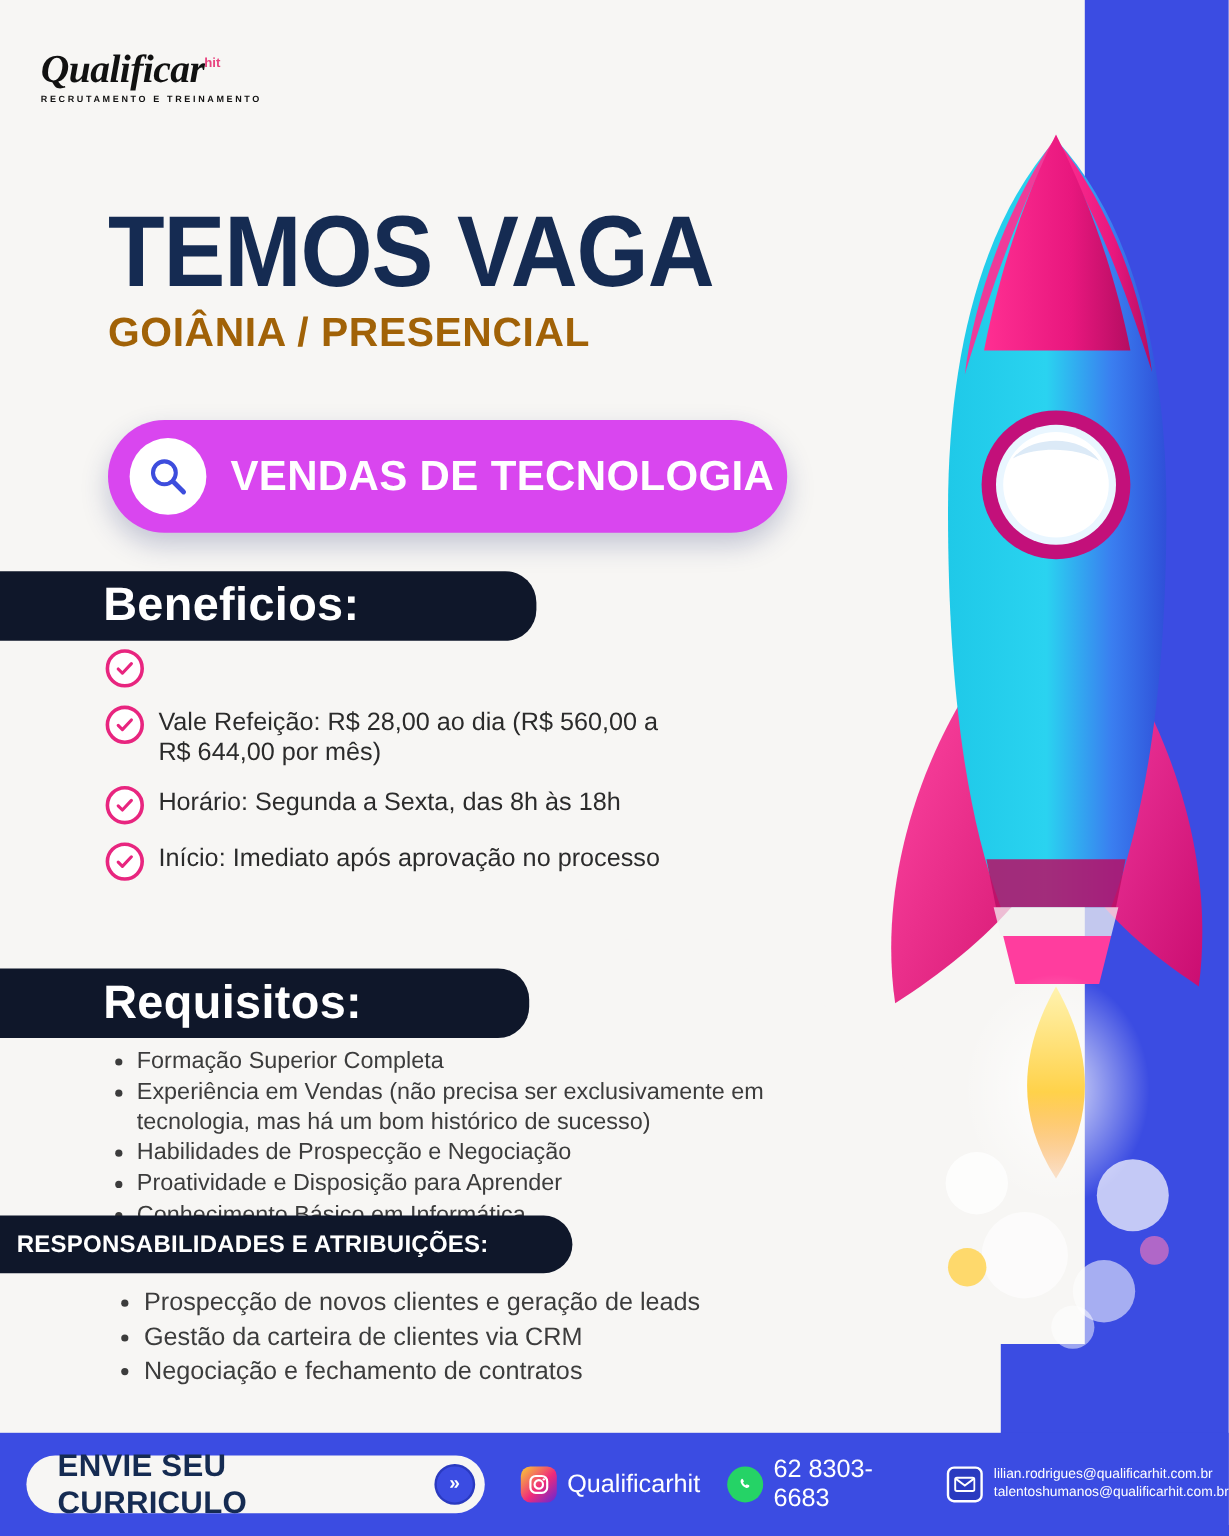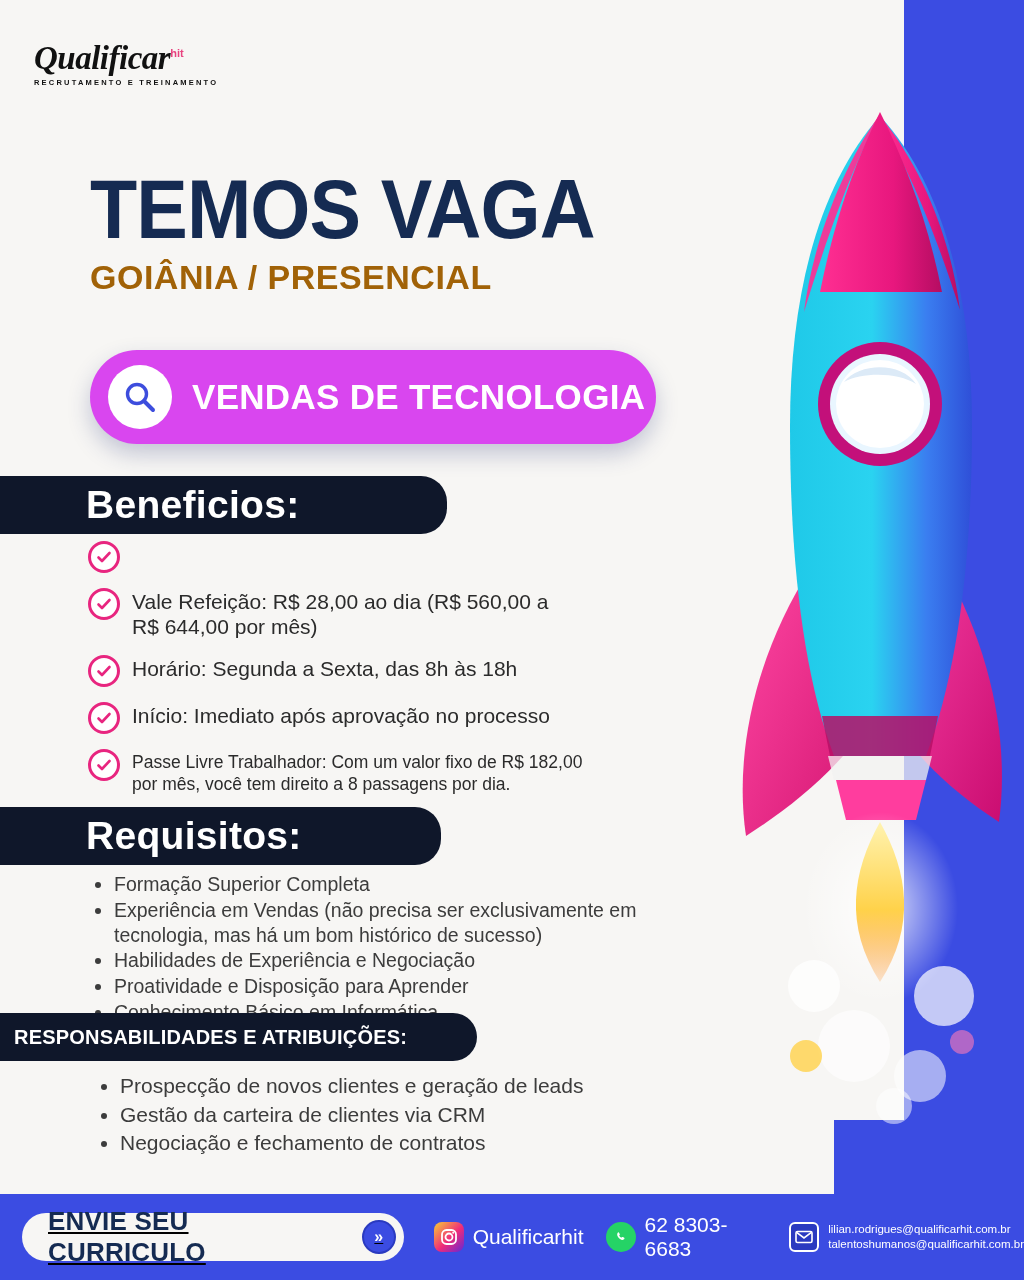--- a/index.html
+++ b/index.html
@@ -209,21 +209,20 @@
     display: flex;
     align-items: center;
   }
   .cv-pill {
     margin-left: 22px;
     height: 48px;
     background: #f7f6f4;
     border-radius: 24px;
     display: flex; align-items: center;
     padding: 0 8px 0 26px;
-    text-decoration: underline;
   }
   .cv-pill-text {
     font-weight: bold; font-size: 26px; color: #152b52;
     letter-spacing: 0.2px;
   }
   .cv-arrow {
     width: 34px; height: 34px; border-radius: 50%;
     background: #3b4ce2; color: #fff;
     display: flex; align-items: center; justify-content: center;
     font-size: 16px; font-weight: bold;
@@ -378,38 +377,29 @@
     <span class="benefit-text">Horário: Segunda a Sexta, das 8h às 18h</span>
   </div>
   <div class="benefit">
     <span class="check">
       <svg width="16" height="16" viewBox="0 0 16 16">
           <polyline points="2.5,8.5 6,12 13.5,4" fill="none" stroke="#e8257f" stroke-width="2.6" stroke-linecap="round" stroke-linejoin="round"></polyline>
         </svg>
     </span>
     <span class="benefit-text">Início: Imediato após aprovação no processo</span>
   </div>
-  <div class="benefit small">
-    <span class="check">
-      <svg width="16" height="16" viewBox="0 0 16 16">
-          <polyline points="2.5,8.5 6,12 13.5,4" fill="none" stroke="#e8257f" stroke-width="2.6" stroke-linecap="round" stroke-linejoin="round"></polyline>
-        </svg>
-    </span>
-    <span class="benefit-text" style="white-space:pre-line">Passe Livre Trabalhador: Com um valor fixo de R$ 182,00
-por mês, você tem direito a 8 passagens por dia.</span>
-  </div>
 </div>
 
 <div class="banner big banner-reqs">
   <span class="banner-text">Requisitos:</span>
 </div>
 <ul class="bullets bullets-reqs">
   <li>Formação Superior Completa</li>
   <li>Experiência em Vendas (não precisa ser exclusivamente em tecnologia, mas há um bom histórico de sucesso)</li>
-  <li>Habilidades de Experiência e Negociação</li>
+  <li>Habilidades de Prospecção e Negociação</li>
   <li> Proatividade e Disposição para Aprender</li>
   <li> Conhecimento Básico em Informática</li>
 </ul>
 
 <div class="banner banner-resp">
   <span class="banner-text">RESPONSABILIDADES E ATRIBUIÇÕES:</span>
 </div>
 <ul class="bullets bullets-resp">
   <li>Prospecção de novos clientes e geração de leads</li>
   <li>Gestão da carteira de clientes via CRM</li>

